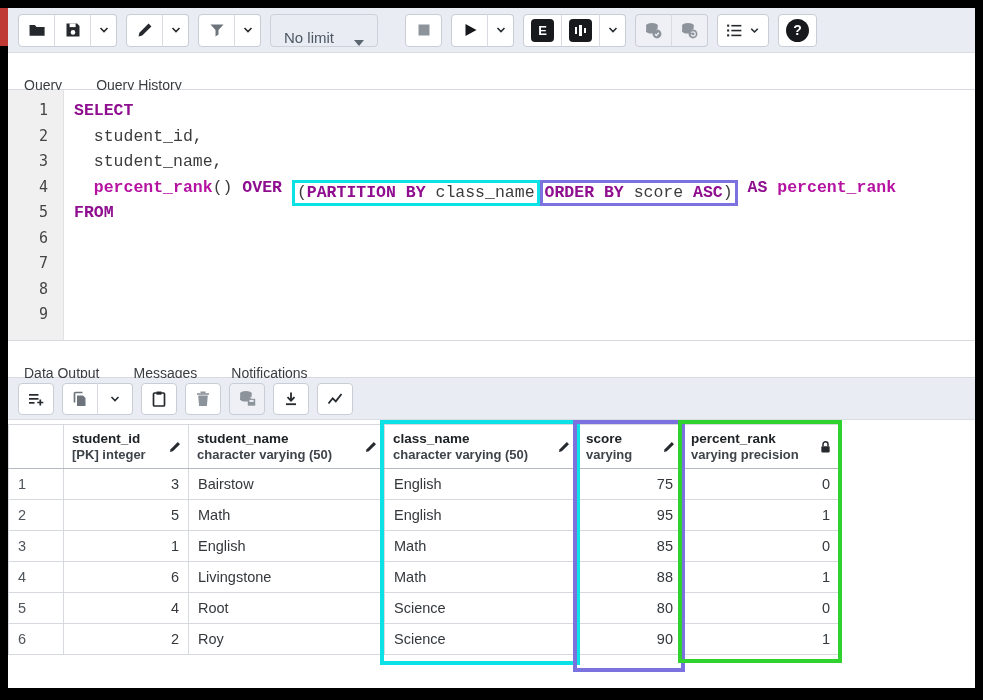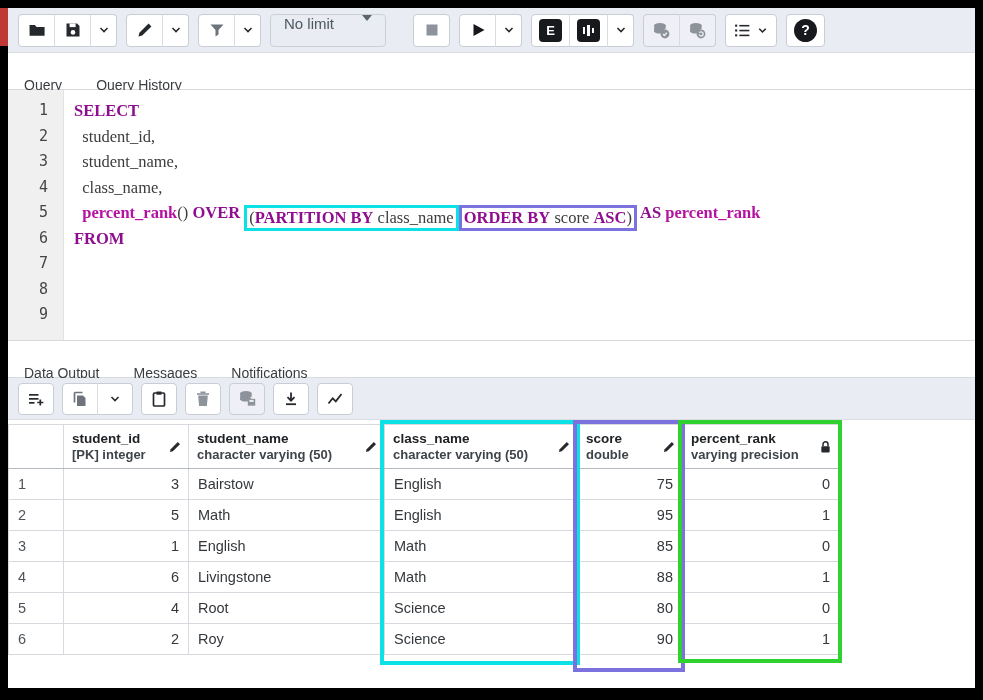--- a/index.html
+++ b/index.html
@@ -16,21 +16,21 @@
   .btn { height:33px; min-width:37px; background:#fff; border:1px solid #c8cdd6;
          border-radius:4px; display:flex; align-items:center; justify-content:center;
          color:#25282c; padding:0 7px; cursor:pointer; }
   .grp .btn { border-radius:0; }
   .grp .btn + .btn { border-left:1px solid #d8dce2; margin-left:-1px; }
   .grp .btn:first-child { border-radius:4px 0 0 4px; }
   .grp .btn:last-child { border-radius:0 4px 4px 0; }
   .btn.chev { min-width:27px; padding:0 4px; }
   .btn.disabled { color:#8d939b; }
   .btn.flat { background:#eef0f5; }
-  .limit { height:33px; display:flex; align-items:flex-start; gap:28px; padding:0 13px;
+  .limit { height:33px; display:flex; align-items:flex-end; gap:20px; padding:0 13px;
            border:1px solid #ccd1d9; border-radius:4px; color:#4d5864; font-size:15px; cursor:pointer; }
   .caret { width:0; height:0; border-left:5px solid transparent; border-right:5px solid transparent;
            border-top:6px solid #5a6570; }
   .darkbox { width:23px; height:23px; background:#17191c; border-radius:4px; color:#fff;
              font-weight:bold; font-size:13px; display:flex; align-items:center;
              justify-content:center; gap:2px; }
   .darkbox .bar { width:2.5px; background:#fff; display:inline-block; }
   .darkcircle { width:23px; height:23px; background:#17191c; border-radius:50%; color:#fff;
                 font-weight:bold; font-size:14px; display:flex; align-items:center; justify-content:center; }
 
@@ -39,21 +39,21 @@
             border-bottom:1px solid #d7dade; flex:0 0 auto; }
   .tab { display:flex; align-items:flex-start; height:100%; font-size:14px; color:#3a3d40;
          border-bottom:3px solid transparent; padding:0 2px; cursor:pointer;margin-top:24px; }
   .tab.active { border-bottom-color:#2b6a8a; }
 
   
   .editor { display:flex; height:251px; border-bottom:1px solid #d7dade; flex:0 0 auto; background:#fff; }
   .gutter { width:56px; background:#f0f0f0; border-right:1px solid #e2e2e2; padding-top:8px;
             font-family:"DejaVu Sans Mono", monospace; font-size:15px; color:#454545; }
   .ln { height:25.5px; line-height:25.5px; text-align:right; padding-right:15px; }
-  .code { flex:1; padding:8px 0 0 10px; font-family:Liberation Serif, serif;
+  .code { flex:1; padding:8px 0 0 10px; font-family:Liberation Mono, monospace;
           font-size:16.5px; line-height:25.5px; color:#3c3c3c; }
   .cl { height:25.5px; white-space:pre; }
   .kw { color:#8f0d8f; font-weight:bold; }
   .fn { color:#b512a2; font-weight:bold; }
   .sqlbox { display:inline-block; border:3px solid; padding:0 2px; line-height:20px; vertical-align:-5px; white-space:pre; }
   .box-cyan { border-color:#0ce2e6; }
   .box-purple { border-color:#7b72e0; }
 
   
   .rtoolbar { height:42px; background:#e9ecf2; border-bottom:1px solid #d9dce1;
@@ -249,21 +249,20 @@
         <div class="ln">5</div>
         <div class="ln">6</div>
         <div class="ln">7</div>
         <div class="ln">8</div>
         <div class="ln">9</div>
       </div>
     <div class="code">
       <div class="cl"><span class="kw">SELECT</span></div>
       <div class="cl"><span>  student_id,</span></div>
       <div class="cl"><span>  student_name,</span></div>
-      <div class="cl"><span>  class_name,</span></div>
       <div class="cl"><span>  </span><span class="fn">percent_rank</span><span>()</span><span class="kw"> OVER </span><span class="sqlbox box-cyan"><span>(</span><span class="kw">PARTITION BY</span><span> class_name</span></span><span class="sqlbox box-purple"><span class="kw">ORDER BY</span><span> score </span><span class="kw">ASC</span><span>)</span></span><span class="kw"> AS </span><span class="fn">percent_rank</span></div>
       <div class="cl"><span class="kw">FROM</span></div>
       <div class="cl"><span></span></div>
     </div>
   </div>
 
   <div class="tabbar">
     <div class="tab active">
         <span>Data Output</span>
       </div>
@@ -368,21 +367,21 @@
             </th>
             <th>
               <div class="colname">class_name</div>
               <div class="coltype">character varying (50)</div>
               <svg class="hdr-icon" width="14" height="14" viewBox="0 0 18 18">
                   <path d="M2.5 15.5l.9-3.7 9.2-9.2 2.8 2.8-9.2 9.2z" fill="currentColor"></path>
                 </svg>
             </th>
             <th>
               <div class="colname">score</div>
-              <div class="coltype">double</div>
+              <div class="coltype">varying</div>
               <svg class="hdr-icon" width="14" height="14" viewBox="0 0 18 18">
                   <path d="M2.5 15.5l.9-3.7 9.2-9.2 2.8 2.8-9.2 9.2z" fill="currentColor"></path>
                 </svg>
             </th>
             <th>
               <div class="colname">percent_rank</div>
               <div class="coltype">varying precision</div>
               <svg class="hdr-icon" width="15" height="15" viewBox="0 0 18 18">
                   <rect x="4" y="8" width="10" height="7.5" rx="1" fill="currentColor"></rect>
                   <path d="M6 8V5.8a3 3 0 016 0V8" stroke="currentColor" fill="none" stroke-width="1.8"></path>

